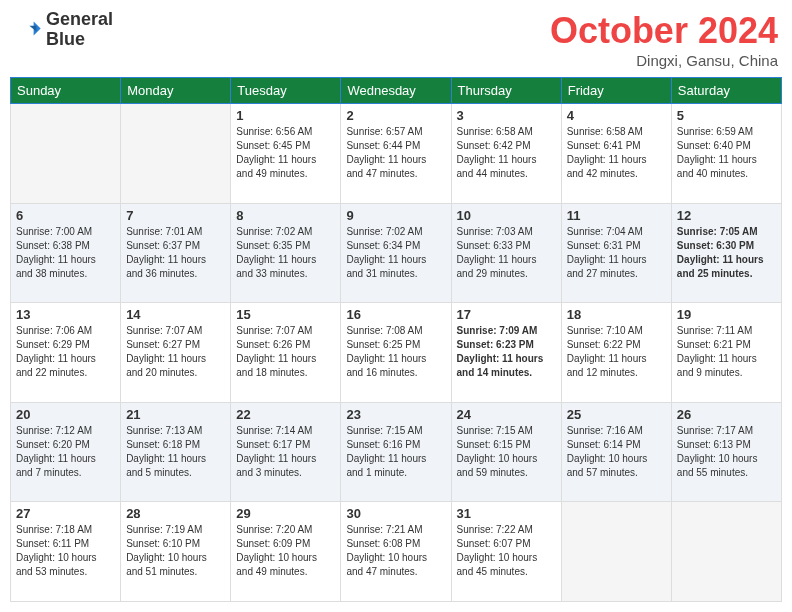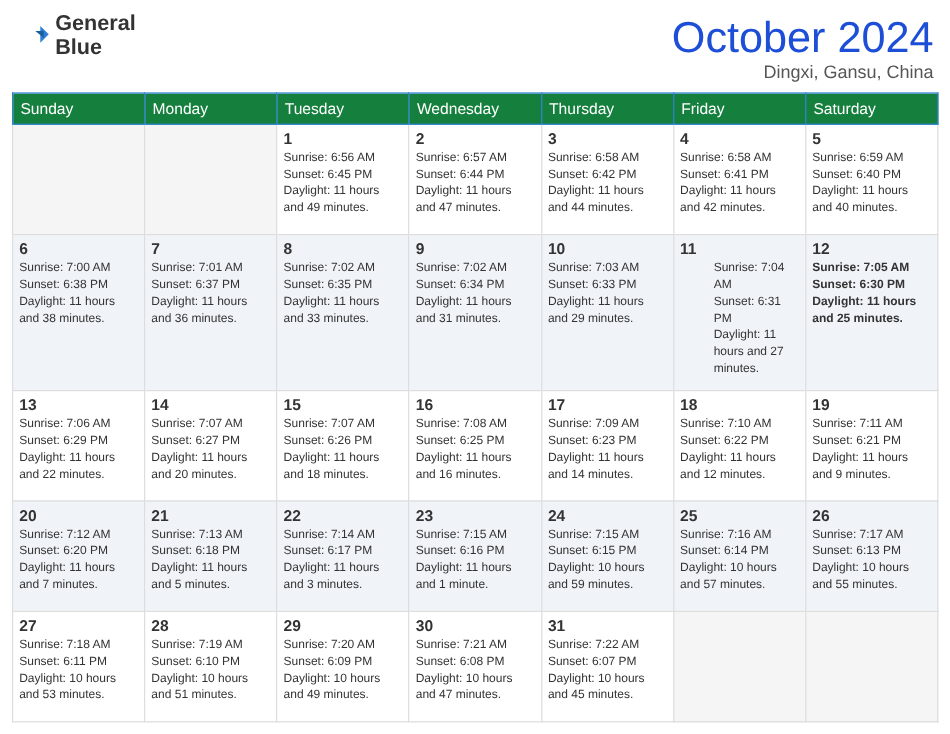--- a/index.html
+++ b/index.html
@@ -40,22 +40,22 @@
     }
     .logo-icon {
       width: 28px;
       height: 28px;
     }
     .title-block {
       text-align: right;
     }
     .month-title {
       font-size: 36px;
-      color: #1d4ed8;
-      font-weight: normal;
+      color: #ef4444;
+      font-weight: bold;
     }
     .subtitle {
       font-size: 15px;
       color: #555;
     }
     .calendar {
       flex: 1;
       border: 1px solid #ccc;
       border-collapse: collapse;
       width: 100%;
@@ -192,21 +192,21 @@
 Daylight: 11 hours and 31 minutes.</div>
           </td>
           <td>
             <span class="day-num">10</span>
             <div class="cell-text" style="white-space: pre-line;">Sunrise: 7:03 AM
 Sunset: 6:33 PM
 Daylight: 11 hours and 29 minutes.</div>
           </td>
           <td>
             <span class="day-num">11</span>
-            <div class="cell-text" style="white-space: pre-line; margin-left: 28px;">Sunrise: 7:04 AM
+            <div class="cell-text" style="white-space: pre-line;">Sunrise: 7:04 AM
 Sunset: 6:31 PM
 Daylight: 11 hours and 27 minutes.</div>
           </td>
           <td>
             <span class="day-num">12</span>
             <div class="cell-text" style="white-space: pre-line; font-weight: bold;">Sunrise: 7:05 AM
 Sunset: 6:30 PM
 Daylight: 11 hours and 25 minutes.</div>
           </td>
         </tr>
@@ -230,21 +230,21 @@
 Daylight: 11 hours and 18 minutes.</div>
           </td>
           <td>
             <span class="day-num">16</span>
             <div class="cell-text" style="white-space: pre-line;">Sunrise: 7:08 AM
 Sunset: 6:25 PM
 Daylight: 11 hours and 16 minutes.</div>
           </td>
           <td>
             <span class="day-num">17</span>
-            <div class="cell-text" style="white-space: pre-line;">Sunrise: 7:09 AM
+            <div class="cell-text" style="white-space: pre-line; font-weight: bold;">Sunrise: 7:09 AM
 Sunset: 6:23 PM
 Daylight: 11 hours and 14 minutes.</div>
           </td>
           <td>
             <span class="day-num">18</span>
             <div class="cell-text" style="white-space: pre-line;">Sunrise: 7:10 AM
 Sunset: 6:22 PM
 Daylight: 11 hours and 12 minutes.</div>
           </td>
           <td>

